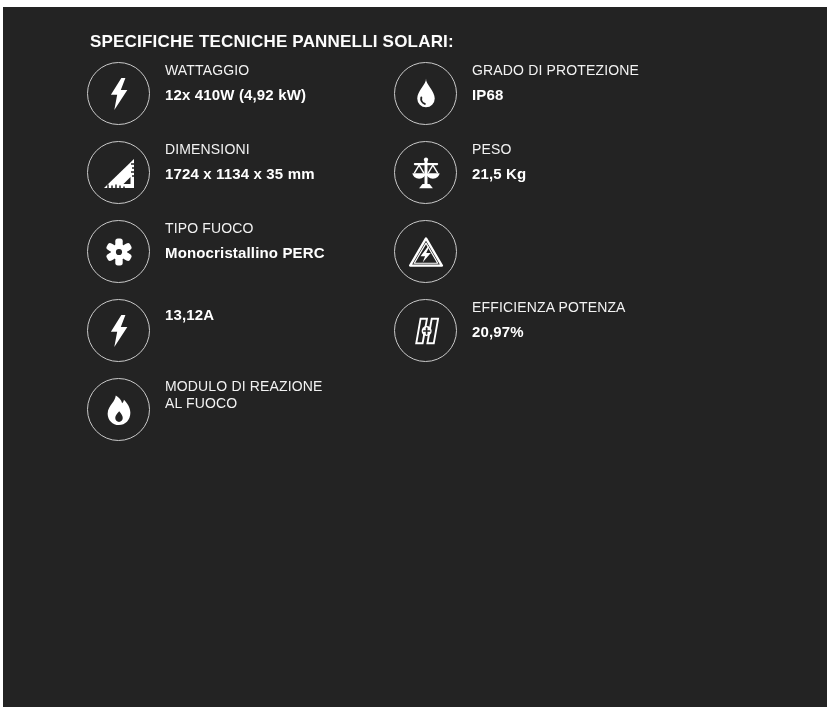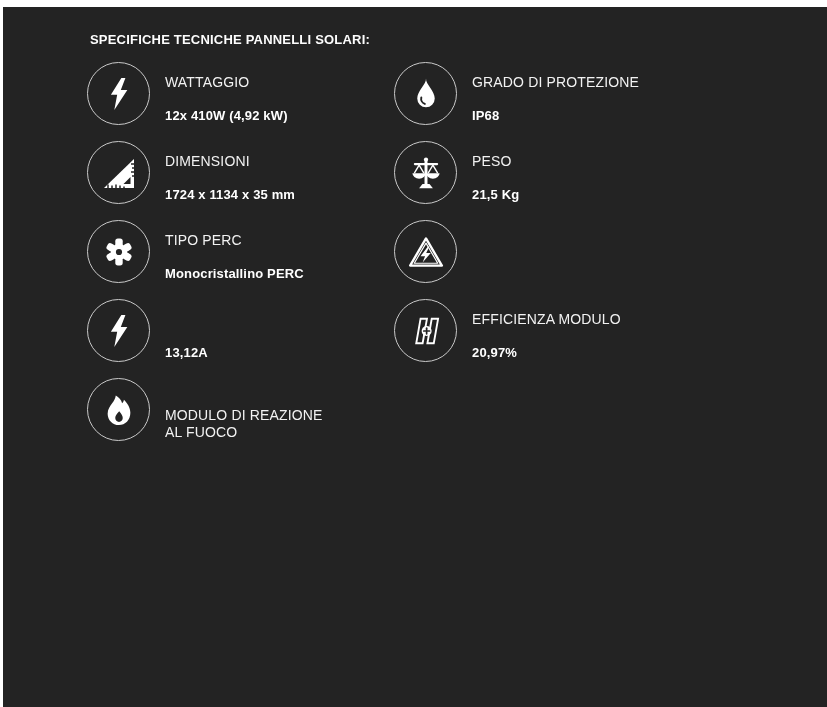--- a/index.html
+++ b/index.html
@@ -6,33 +6,33 @@
     --page-bg:#ffffff;
     --panel-bg:#232323;
     --label-text:#f2f2f2;
     --value-text:#ffffff;
     --circle-stroke:#c9c9c9;
   }
   *{box-sizing:border-box;}
   html,body{margin:0;padding:0;width:827px;height:707px;overflow:hidden;
     background:var(--page-bg);font-family:"Liberation Sans", sans-serif;}
   .panel{position:absolute;top:7px;left:3px;right:0;bottom:0;background:var(--panel-bg);}
-  .title{position:absolute;left:87px;top:25px;font-size:13px;font-weight:bold;
+  .title{position:absolute;left:87px;top:25px;font-size:17px;font-weight:bold;
     color:#fdfdfd;letter-spacing:0.2px;white-space:nowrap;}
   .col{position:absolute;top:55px;}
   .col-left{left:84px;}
   .col-right{left:391px;}
-  .spec-row{display:flex;align-items:flex-end;min-height:63px;margin-bottom:16px;}
+  .spec-row{display:flex;align-items:flex-start;min-height:63px;margin-bottom:16px;}
   .icon-circle{width:63px;height:63px;flex:0 0 63px;border:1.5px solid var(--circle-stroke);
     border-radius:50%;display:flex;align-items:center;justify-content:center;}
   .spec-text{margin-left:15px;}
   .spec-label{font-size:14px;line-height:17px;color:var(--label-text);
     white-space:pre-line;letter-spacing:0.15px;}
-  .spec-value{font-size:13px;line-height:18px;font-weight:bold;color:var(--value-text);
-    margin-top:16px;letter-spacing:0.15px;}
+  .spec-value{font-size:15px;line-height:18px;font-weight:bold;color:var(--value-text);
+    margin-top:7px;letter-spacing:0.15px;}
   svg{display:block;}
   .ink{fill:#ffffff;}
   .ink-stroke{stroke:#ffffff;fill:none;}
   .cut{fill:var(--panel-bg);}
   .cut-stroke{stroke:var(--panel-bg);fill:none;}
 </style>
 </head>
 <body>
 
 <div class="panel">
@@ -86,21 +86,21 @@
             <rect x="12.3" y="2.6" width="7.4" height="7.4" rx="2.6" transform="rotate(60,16,16)"></rect>
             <rect x="12.3" y="2.6" width="7.4" height="7.4" rx="2.6" transform="rotate(120,16,16)"></rect>
             <rect x="12.3" y="2.6" width="7.4" height="7.4" rx="2.6" transform="rotate(180,16,16)"></rect>
             <rect x="12.3" y="2.6" width="7.4" height="7.4" rx="2.6" transform="rotate(240,16,16)"></rect>
             <rect x="12.3" y="2.6" width="7.4" height="7.4" rx="2.6" transform="rotate(300,16,16)"></rect>
           </g>
           <circle class="cut" cx="16" cy="16" r="3.1"></circle>
         </svg>
       </span>
       <div class="spec-text">
-        <div class="spec-label">TIPO PERC</div>
+        <div class="spec-label">TIPO FUOCO</div>
         <div class="spec-value">Monocristallino PERC</div>
       </div>
     </div>
 
     <div class="spec-row">
       <span class="icon-circle">
         <svg width="22" height="32" viewBox="0 0 20 30">
           <path class="ink" d="M12.2 0 L2.4 15.6 h5.9 L5.6 30 L17.8 11.2 h-6.1 L16 0 Z"></path>
         </svg>
       </span>
@@ -179,19 +179,19 @@
             <rect x="18.5" y="3.5" width="6" height="23"></rect>
           </g>
           <circle class="ink" cx="16.6" cy="15" r="4.7"></circle>
           <g class="cut-stroke" stroke-width="1.6" stroke-linecap="round">
             <line x1="16.6" y1="12.3" x2="16.6" y2="17.7"></line>
             <line x1="13.9" y1="15" x2="19.3" y2="15"></line>
           </g>
         </svg>
       </span>
       <div class="spec-text">
-        <div class="spec-label">EFFICIENZA MODULO</div>
+        <div class="spec-label">EFFICIENZA POTENZA</div>
         <div class="spec-value">20,97%</div>
       </div>
     </div>
 
   </div>
 </div>
 
 </body></html>

